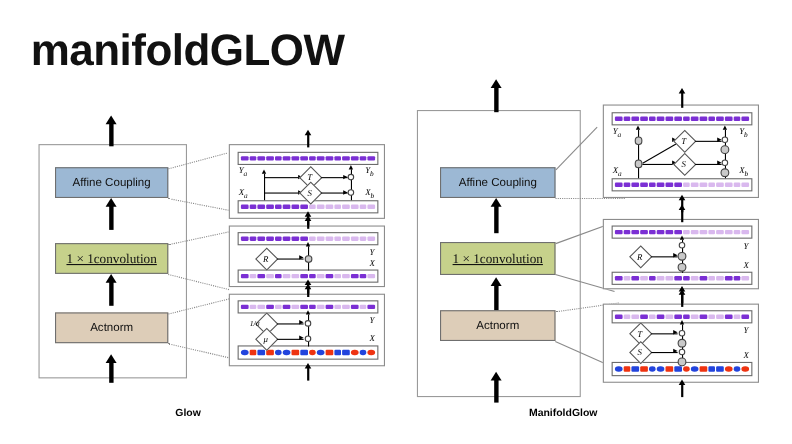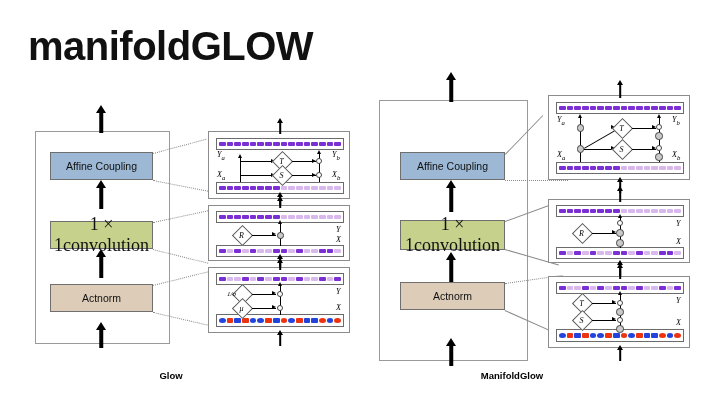--- a/index.html
+++ b/index.html
@@ -7,21 +7,21 @@
        font-family:"Liberation Sans",sans-serif;color:#000;}
 
   .title{position:absolute;left:28px;top:26px;font-size:40px;font-weight:700;
          letter-spacing:-0.5px;line-height:1;color:#111;}
 
   
   .model{position:absolute;border:1px solid #9a9a9a;background:#fff;}
   .blk{position:absolute;border:1px solid #6f6f6f;display:flex;align-items:center;
        justify-content:center;font-size:10.5px;color:#111;text-align:center;
        box-sizing:border-box;}
-  .blk.serif{font-family:"Liberation Serif",serif;font-size:18px;}
+  .blk.serif{font-family:"Liberation Serif",serif;font-size:12px;text-decoration:underline;}
   .caption{position:absolute;font-size:9.5px;font-weight:700;text-align:center;}
 
   
   .uarrow{position:absolute;width:0;height:0;}
   .uarrow i{position:absolute;left:50%;transform:translateX(-50%);
             bottom:0;width:3.5px;background:#000;}
   .uarrow b{position:absolute;left:50%;transform:translateX(-50%);top:0;
             width:0;height:0;border-left:5.5px solid transparent;
             border-right:5.5px solid transparent;border-bottom:8px solid #000;}
   .uarrow.thin i{width:1.6px;}

